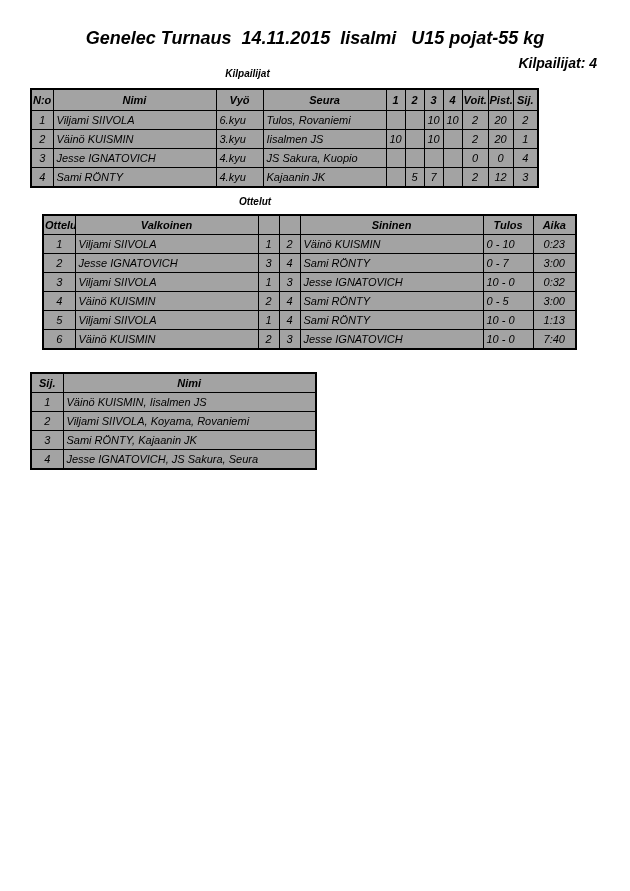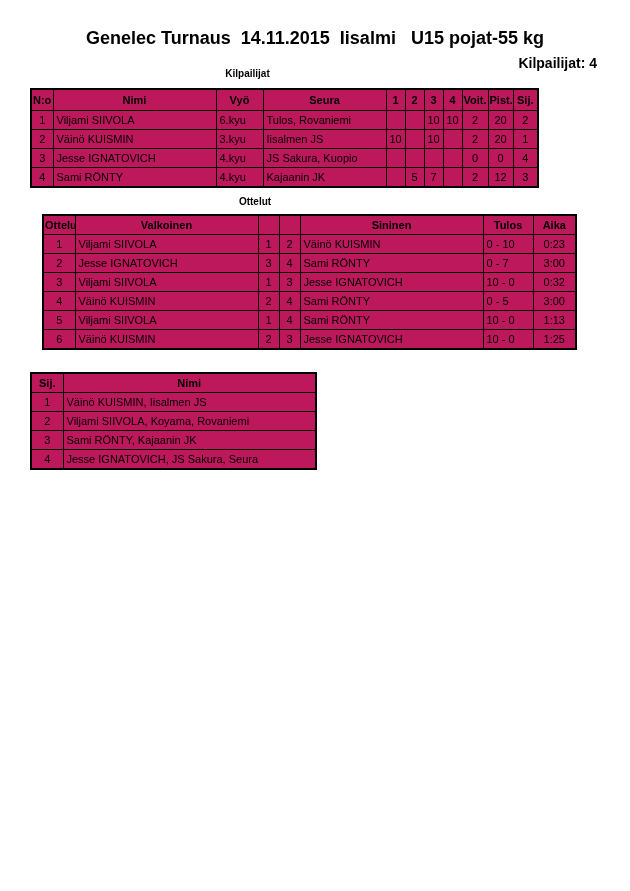--- a/index.html
+++ b/index.html
@@ -1,26 +1,26 @@
 <!DOCTYPE html>
 <html><head>
 <meta charset="utf-8">
 <style>
   html,body{margin:0;padding:0;}
   body{background:#ffffff;font-family:"Liberation Sans",sans-serif;color:#000;}
-  .page{position:relative;width:630px;height:636px;background:#fff;overflow:hidden;}
+  .page{position:relative;width:630px;height:636px;background:#fff;overflow:hidden;font-style:italic;}
   .title{position:absolute;top:28px;left:0;width:630px;text-align:center;
          font-size:18px;font-weight:bold;white-space:pre;}
   .count{position:absolute;top:55px;right:33px;font-size:14px;font-weight:bold;}
   .sec{position:absolute;font-size:10px;font-weight:bold;text-align:center;}
   .sec-kilp{top:68px;left:30px;width:435px;}
   .sec-otte{top:196px;left:32px;width:446px;}
   .sec-tulo{top:355px;left:30px;width:285px;}
   table{border-collapse:collapse;table-layout:fixed;position:absolute;
-        background:#be185d;border:2px solid #000;}
+        background:#a3a3a3;border:2px solid #000;}
   #t-kilpailijat{top:88px;left:30px;width:507px;}
   #t-ottelut{top:214px;left:30px;width:533px;margin-left:12px;}
   #t-tulokset{top:372px;left:30px;width:285px;}
   th,td{border:1px solid #000;font-size:11px;padding:0 3px;overflow:hidden;
         white-space:nowrap;vertical-align:middle;}
   th{font-weight:bold;}
   #t-kilpailijat th{height:20px;}
   #t-kilpailijat td,#t-ottelut th,#t-ottelut td,
   #t-tulokset th,#t-tulokset td{height:18px;}
   .c{text-align:center;}
@@ -188,21 +188,21 @@
       <td class="r">10 - 0</td>
       <td class="c">1:13</td>
     </tr>
     <tr>
       <td class="c">6</td>
       <td class="l">Väinö KUISMIN</td>
       <td class="c tight">2</td>
       <td class="c tight">3</td>
       <td class="l">Jesse IGNATOVICH</td>
       <td class="r">10 - 0</td>
-      <td class="c">1:25</td>
+      <td class="c">7:40</td>
     </tr>
   </tbody>
     </table>
 
 
   <table id="t-tulokset">
     <colgroup>
       <col style="width:32px">
         <col style="width:253px">
     </colgroup>

